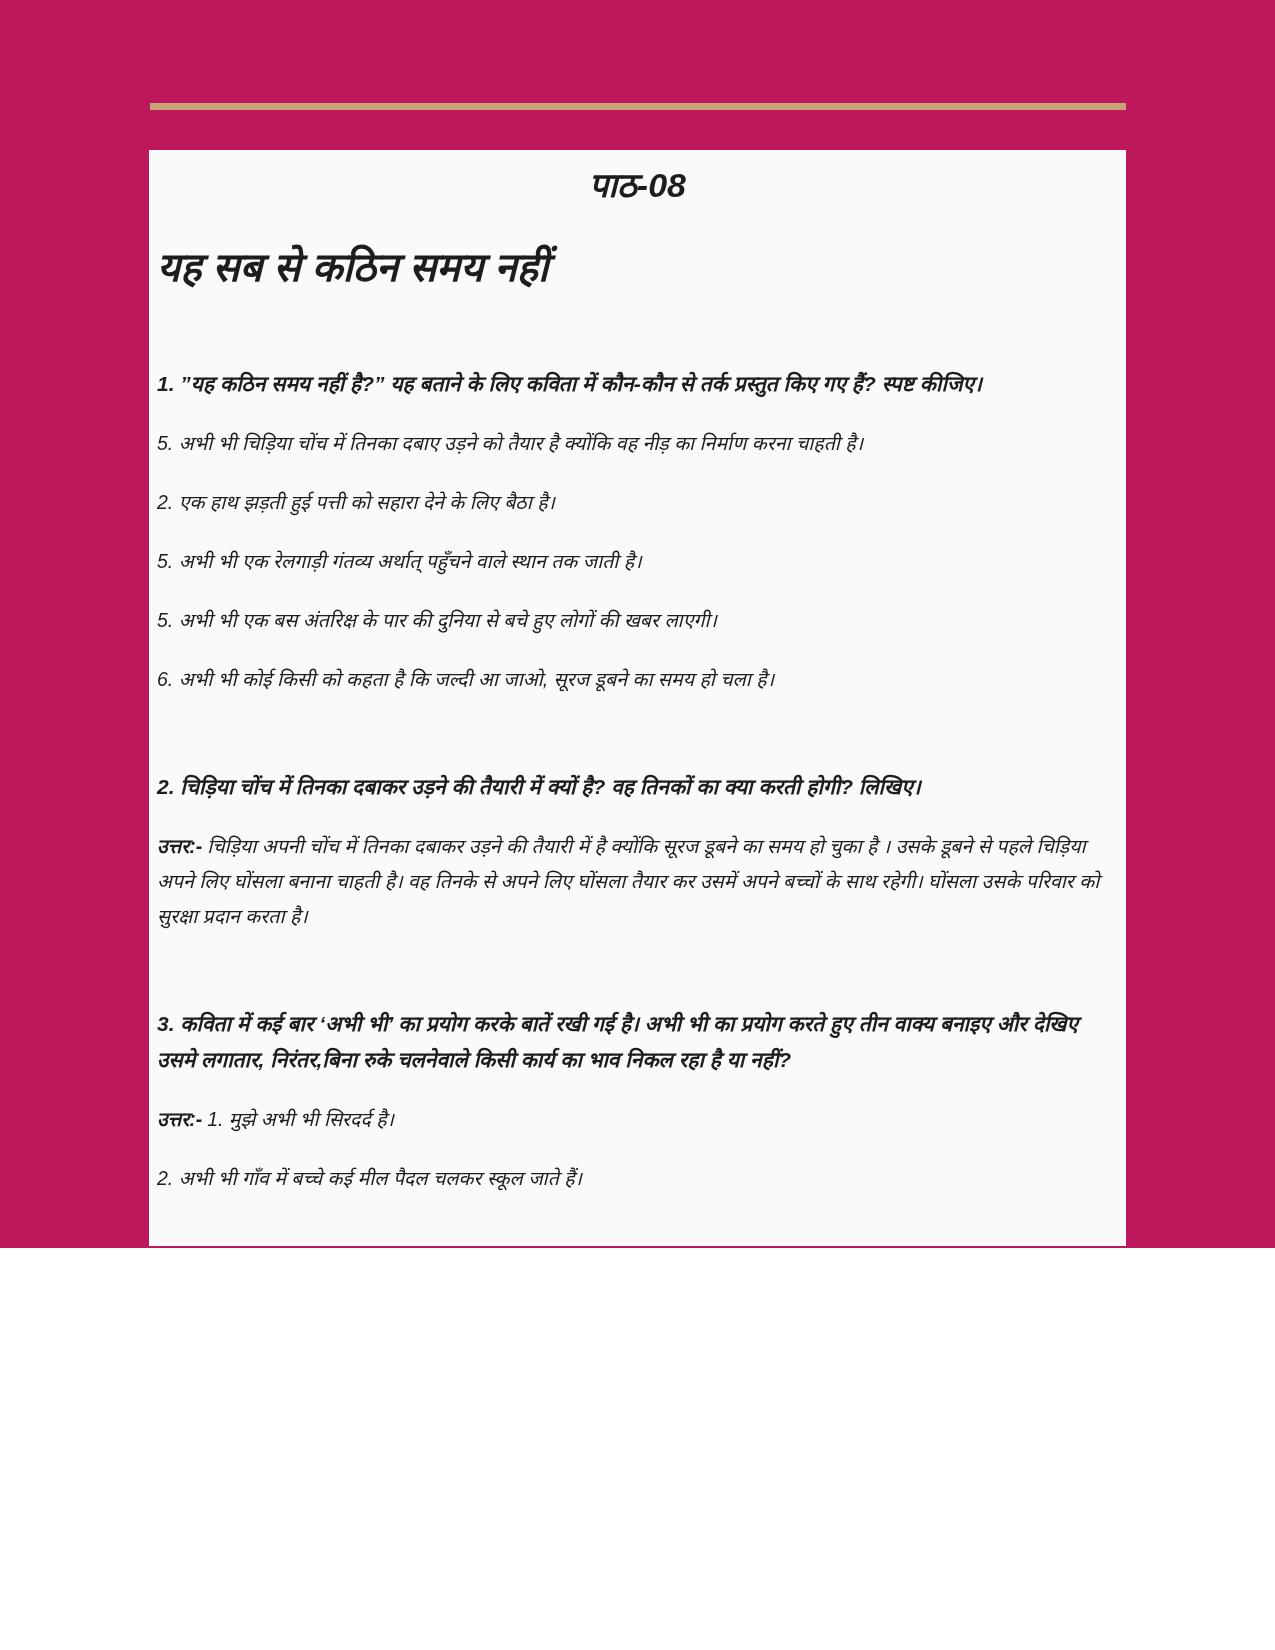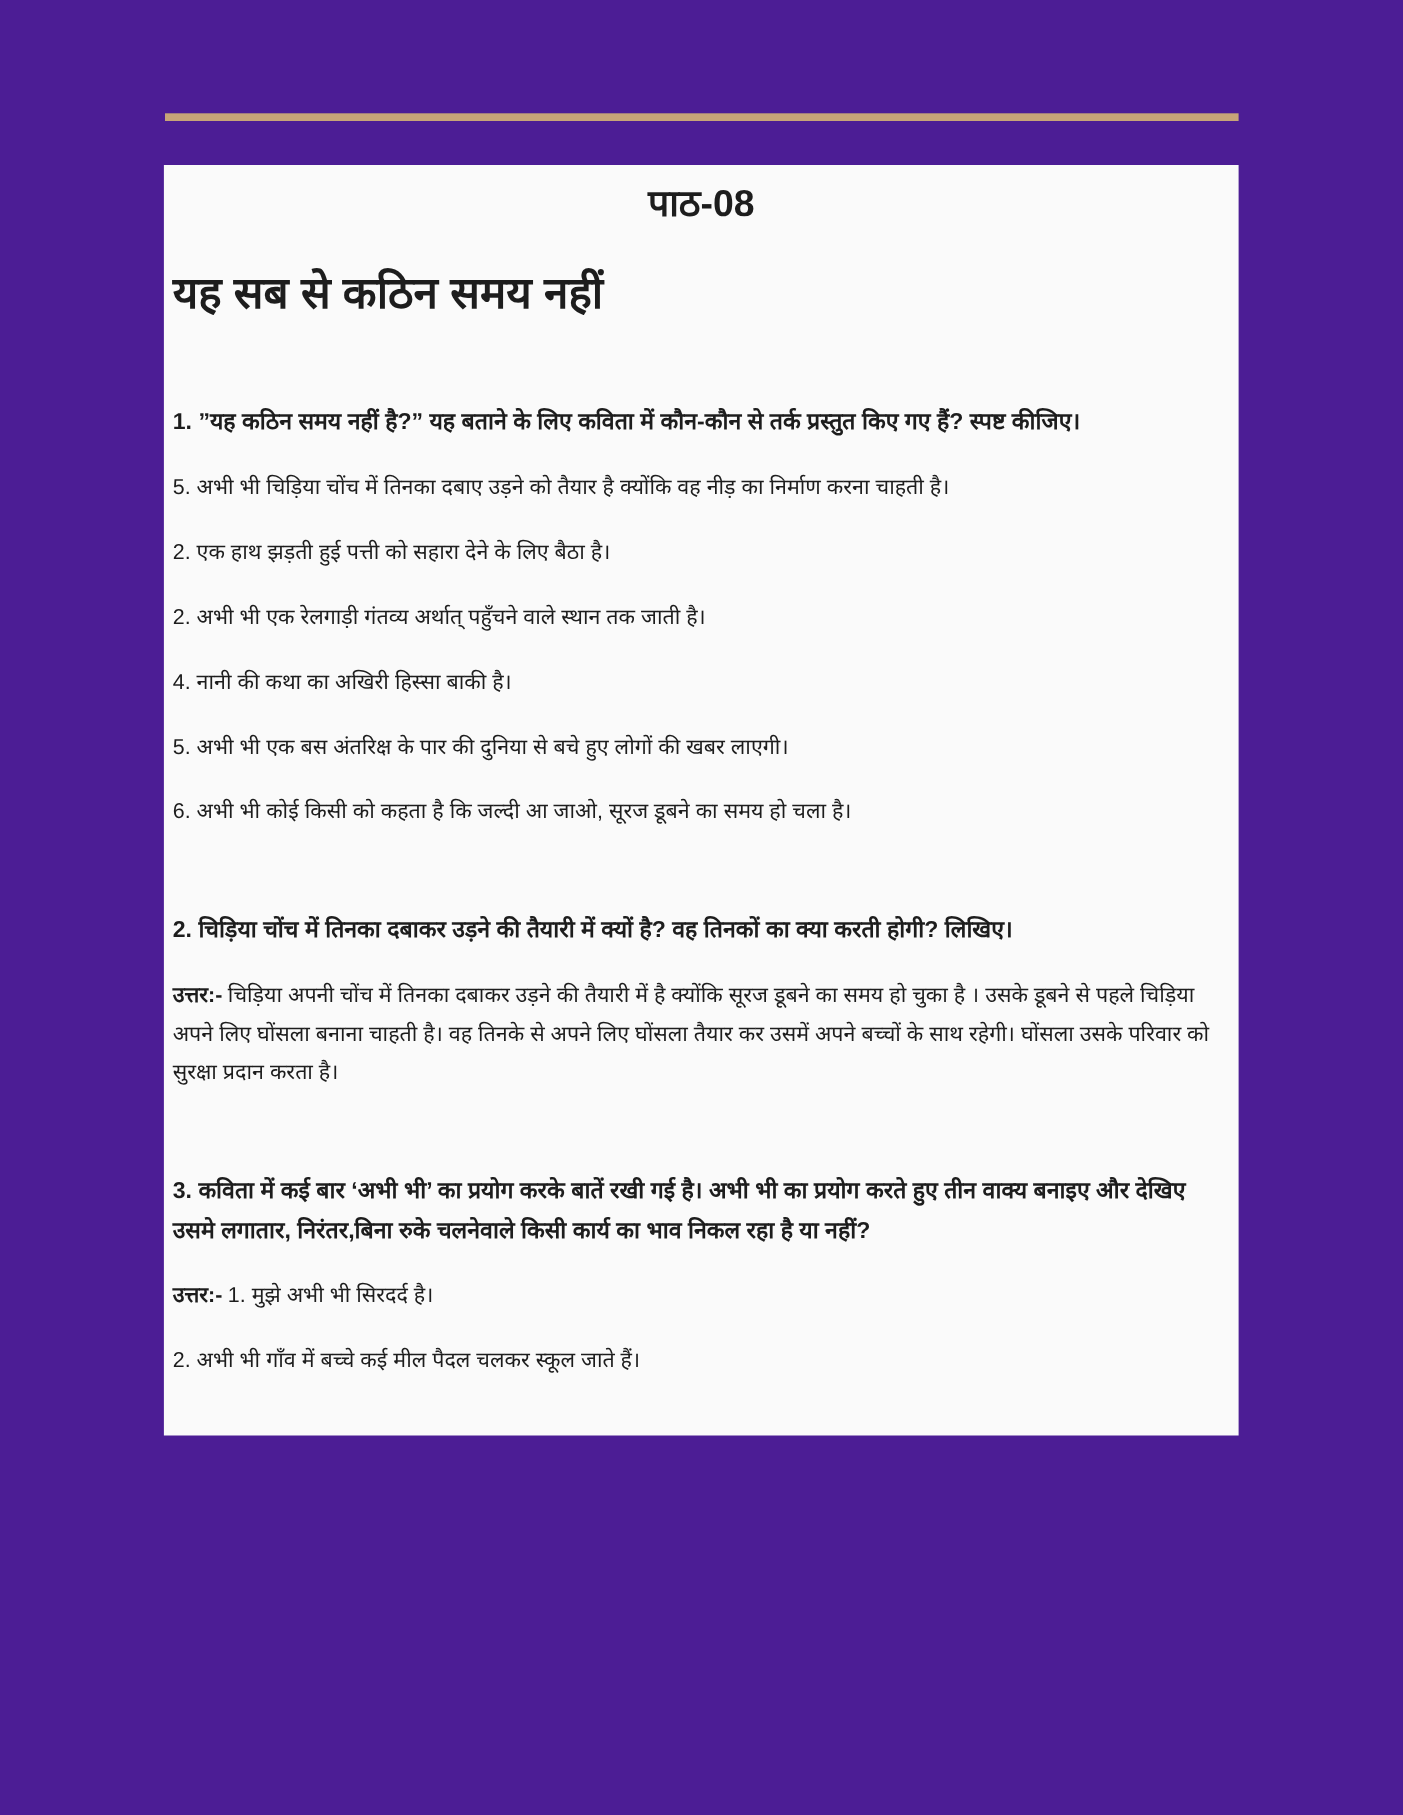--- a/index.html
+++ b/index.html
@@ -5,23 +5,24 @@
   * { margin: 0; padding: 0; box-sizing: border-box; }
   html, body {
     width: 1275px;
     background: #ffffff;
     font-family: "Liberation Sans", "DejaVu Sans", sans-serif;
     color: #1d1d1d;
   }
   .page {
     position: relative;
     width: 1275px;
-    height: 1650px;
-    background: #4c1d95;
+    height: 1248px;
+    background: #be185d;
     overflow: hidden;
+    font-style: italic;
   }
   .accent-bar {
     width: 976px;
     height: 7px;
     margin: 103px auto 0 auto;
     background: #c7a478;
   }
   .content-box {
     width: 977px;
     margin: 40px auto 0 auto;
@@ -75,23 +76,22 @@
 
     <h2 class="lesson-title">यह सब से कठिन समय नहीं</h2>
 
     <p class="question">1. ”यह कठिन समय नहीं है?” यह बताने के लिए कविता में कौन-कौन से तर्क प्रस्तुत किए गए हैं? स्पष्ट कीजिए।</p>
 
 
     <p class="body">5. अभी भी चिड़िया चोंच में तिनका दबाए उड़ने को तैयार है क्योंकि वह नीड़ का निर्माण करना चाहती है।</p>
 
     <p class="body">2. एक हाथ झड़ती हुई पत्ती को सहारा देने के लिए बैठा है।</p>
 
-    <p class="body">2. अभी भी एक रेलगाड़ी गंतव्य अर्थात् पहुँचने वाले स्थान तक जाती है।</p>
+    <p class="body">5. अभी भी एक रेलगाड़ी गंतव्य अर्थात् पहुँचने वाले स्थान तक जाती है।</p>
 
-    <p class="body">4. नानी की कथा का अखिरी हिस्सा बाकी है।</p>
 
     <p class="body">5. अभी भी एक बस अंतरिक्ष के पार की दुनिया से बचे हुए लोगों की खबर लाएगी।</p>
 
     <p class="body">6. अभी भी कोई किसी को कहता है कि जल्दी आ जाओ, सूरज डूबने का समय हो चला है।</p>
 
     <p class="question">2. चिड़िया चोंच में तिनका दबाकर उड़ने की तैयारी में क्यों है? वह तिनकों का क्या करती होगी? लिखिए।</p>
 
     <p class="body">
       <span class="ans-label">उत्तर:-</span><span>चिड़िया अपनी चोंच में तिनका दबाकर उड़ने की तैयारी में है क्योंकि सूरज डूबने का समय हो चुका है । उसके डूबने से पहले चिड़िया अपने लिए घोंसला बनाना चाहती है। वह तिनके से अपने लिए घोंसला तैयार कर उसमें अपने बच्चों के साथ रहेगी। घोंसला उसके परिवार को सुरक्षा प्रदान करता है।</span>
     </p>

